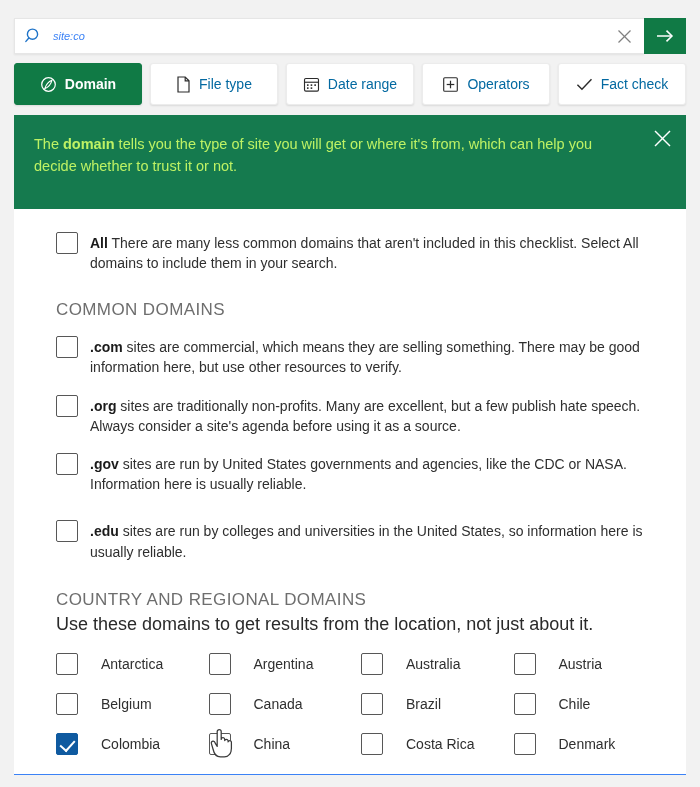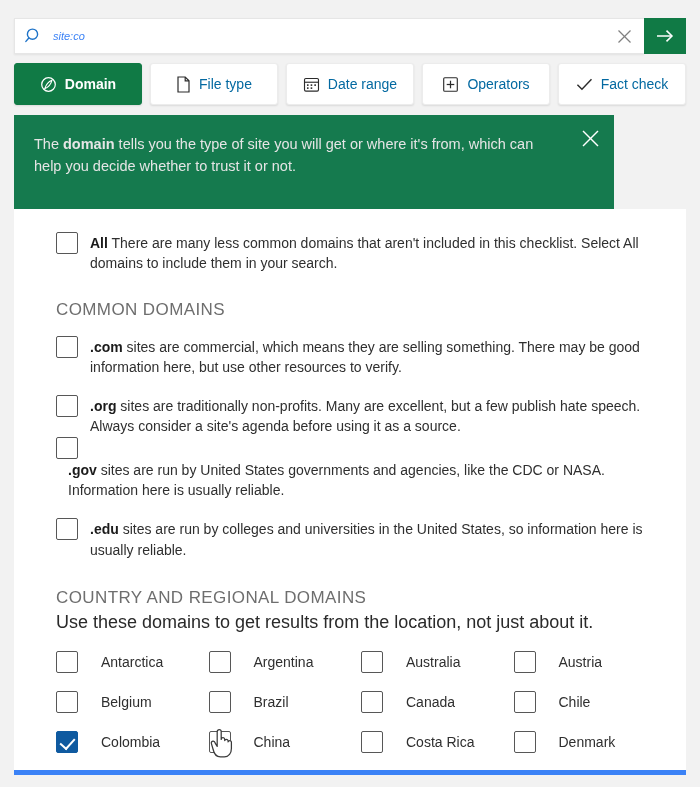--- a/index.html
+++ b/index.html
@@ -99,43 +99,43 @@
     color: #ffffff;
     border-color: #107a45;
     font-weight: bold;
   }
   .tab .ticon { display: flex; align-items: center; }
 
   
   .banner {
     position: absolute;
     left: 14px; top: 115px;
-    width: 600px; height: 94px;
+    width: 672px; height: 94px;
     background: #157a4e;
-    color: #e5e5e5;
+    color: #bef264;
     padding: 18px 56px 18px 20px;
     font-size: 14.5px;
     line-height: 1.55;
   }
   .banner b { font-weight: bold; }
   .banner-close {
     position: absolute;
     right: 10px; top: 9px;
     width: 28px; height: 28px;
     display: flex; align-items: center; justify-content: center;
     cursor: pointer;
   }
 
   
   .panel {
     position: absolute;
     left: 14px; top: 209px;
     width: 672px; height: 566px;
     background: #ffffff;
-    border-bottom: 5px solid #3b82f6;
+    border-bottom: 1px solid #3b82f6;
     overflow: hidden;
   }
 
   .section-label {
     font-size: 17px;
     letter-spacing: 0.4px;
     color: #6e6e6e;
     text-transform: uppercase;
     margin: 0 0 4px 42px;
   }
@@ -322,26 +322,26 @@
       <div class="cbx"></div>
       <div class="opt-text"><b>.com</b><span> sites are commercial, which means they are selling something. There may be good information here, but use other resources to verify.</span></div>
     </div>
 
     <div class="opt-row" style="margin-top:18px;">
       <div class="cbx"></div>
       <div class="opt-text"><b>.org</b><span> sites are traditionally non-profits. Many are excellent, but a few publish hate speech. Always consider a site's agenda before using it as a source.</span></div>
     </div>
 
 
-    <div class="opt-row" style="flex-direction:column;">
+    <div class="opt-row" style="margin-top:16px;">
       <div class="cbx"></div>
       <div class="opt-text"><b>.gov</b><span> sites are run by United States governments and agencies, like the CDC or NASA. Information here is usually reliable.</span></div>
     </div>
 
-    <div class="opt-row" style="margin-top:18px;">
+    <div class="opt-row" style="margin-top:26px;">
       <div class="cbx"></div>
       <div class="opt-text"><b>.edu</b><span> sites are run by colleges and universities in the United States, so information here is usually reliable.</span></div>
     </div>
 
     <div class="section-label" style="margin-top:28px;">COUNTRY AND REGIONAL DOMAINS</div>
     <div class="section-sub">Use these domains to get results from the location, not just about it.</div>
 
     <div class="grid" style="margin-top:18px;">
 
       <div class="gcell">
@@ -360,25 +360,25 @@
         <div class="cbx"></div>
         <span class="clabel">Austria</span>
       </div>
 
       <div class="gcell">
         <div class="cbx"></div>
         <span class="clabel">Belgium</span>
       </div>
       <div class="gcell">
         <div class="cbx"></div>
+        <span class="clabel">Canada</span>
+      </div>
+      <div class="gcell">
+        <div class="cbx"></div>
         <span class="clabel">Brazil</span>
-      </div>
-      <div class="gcell">
-        <div class="cbx"></div>
-        <span class="clabel">Canada</span>
       </div>
       <div class="gcell">
         <div class="cbx"></div>
         <span class="clabel">Chile</span>
       </div>
 
       <div class="gcell">
         <div class="cbx checked"></div>
         <span class="clabel">Colombia</span>
       </div>

